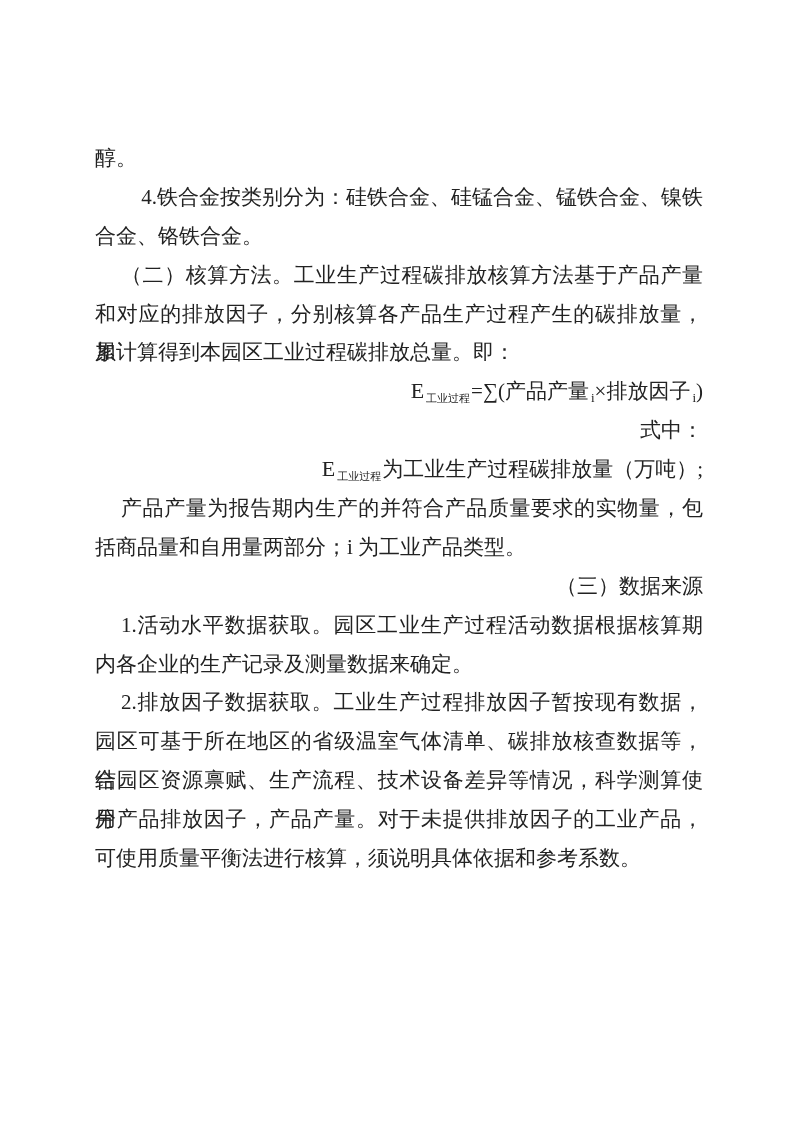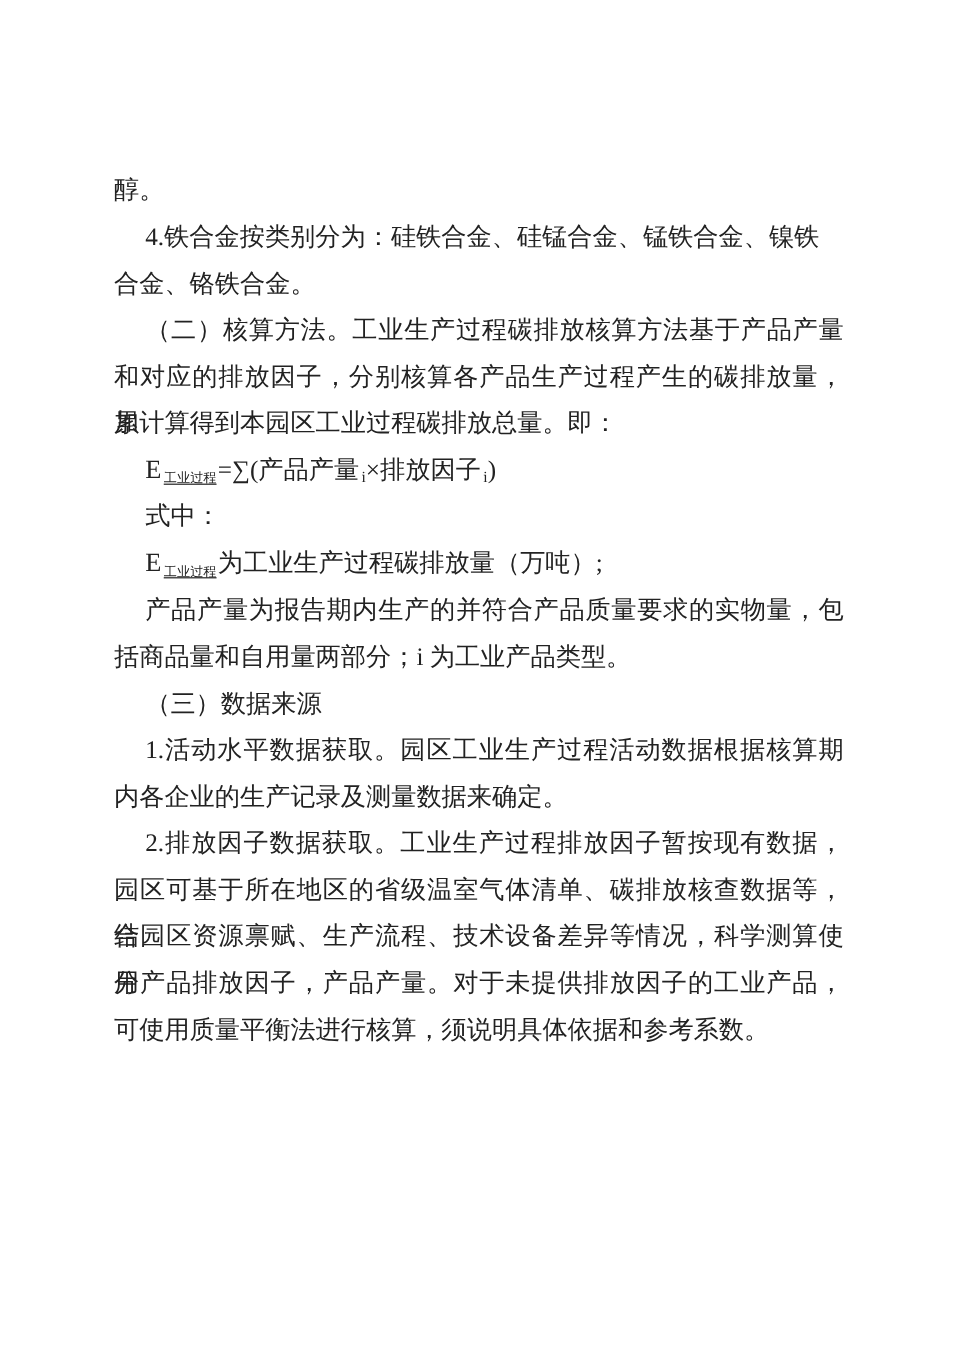--- a/index.html
+++ b/index.html
@@ -23,38 +23,38 @@
     font-size: 21px;
     color: #222222;
   }
   .line {
     height: 38.9px;
     line-height: 38.9px;
     text-align: left;
   }
   .line.indent {
     padding-left: 26px;
+    text-align: right;
   }
   .line.j {
     text-align: justify;
     text-align-last: justify;
     text-justify: inter-character;
   }
   .seg-body { font-weight: normal; }
   .seg-head { font-weight: normal; }
   .seg-var {
     font-size: 22px;
     font-family: "Liberation Serif", "DejaVu Serif", serif;
   }
   .seg-sub {
     font-size: 11px;
     vertical-align: -4px;
     margin-left: 2px;
     margin-right: 1px;
-    text-decoration: underline;
   }
   .seg-subi {
     font-size: 13px;
     vertical-align: -4px;
     margin-left: 2px;
   }
   .seg-op { font-size: 21px; }
 </style>
 </head>
 <body>

